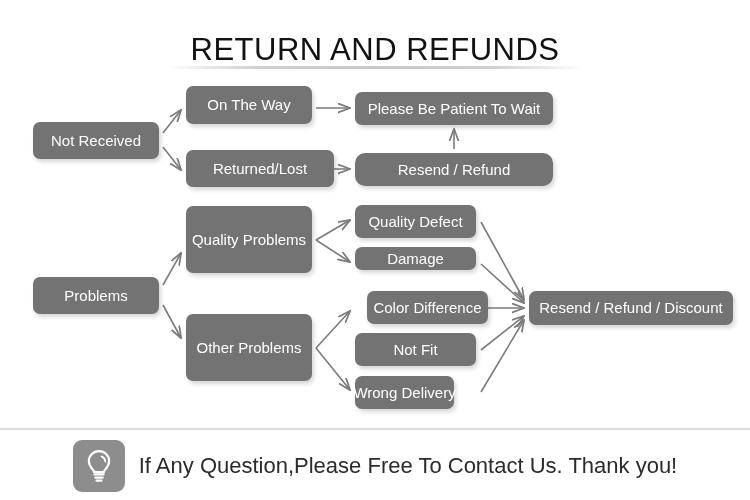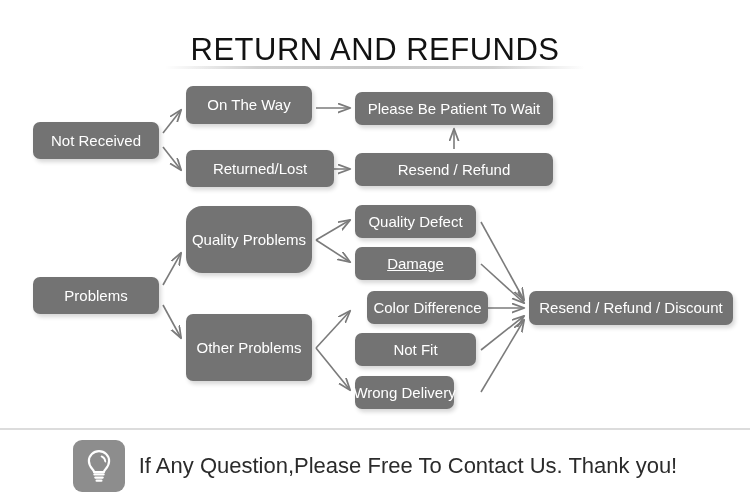--- a/index.html
+++ b/index.html
@@ -175,41 +175,41 @@
   </div>
 
   <div class="node" style="left:186px; top:150px; width:148px; height:37px;">
     <span>Returned/Lost</span>
   </div>
 
   <div class="node" style="left:355px; top:92px;  width:198px; height:33px;">
     <span>Please Be Patient To Wait</span>
   </div>
 
-  <div class="node" style="left:355px; top:153px; width:198px; height:33px;">
+  <div class="node" style="left:355px; top:153px; width:198px; height:33px;border-radius:10px;">
     <span>Resend / Refund</span>
   </div>
 
   <div class="node" style="left:33px;  top:277px; width:126px; height:37px;">
     <span>Problems</span>
   </div>
 
-  <div class="node" style="left:186px; top:206px; width:126px; height:67px;border-radius:16px;">
+  <div class="node" style="left:186px; top:206px; width:126px; height:67px;">
     <span>Quality Problems</span>
   </div>
 
   <div class="node" style="left:186px; top:314px; width:126px; height:67px;">
     <span>Other Problems</span>
   </div>
 
   <div class="node" style="left:355px; top:205px; width:121px; height:33px;">
     <span>Quality Defect</span>
   </div>
 
-  <div class="node" style="left:355px; top:247px; width:121px; height:33px;text-decoration:underline;">
+  <div class="node" style="left:355px; top:247px; width:121px; height:23px;">
     <span>Damage</span>
   </div>
 
   <div class="node" style="left:355px; top:291px; width:121px; height:33px;margin-left:12px;">
     <span>Color Difference</span>
   </div>
 
   <div class="node" style="left:355px; top:333px; width:121px; height:33px;">
     <span>Not Fit</span>
   </div>

